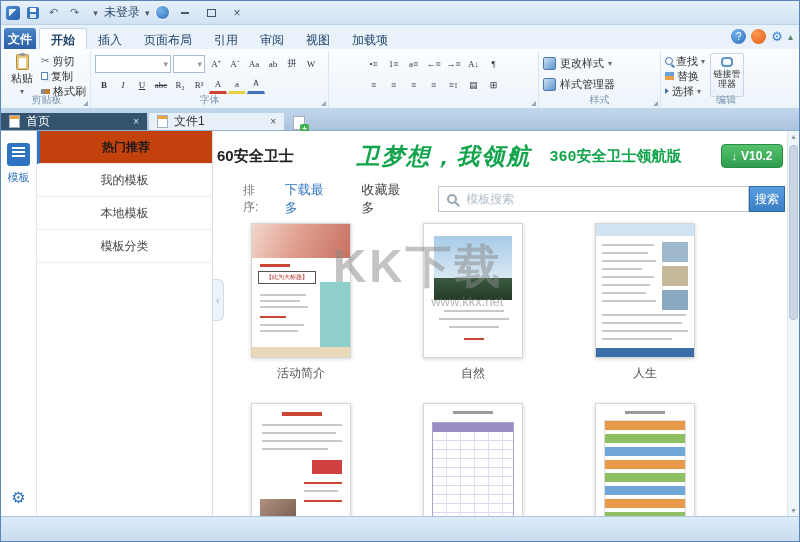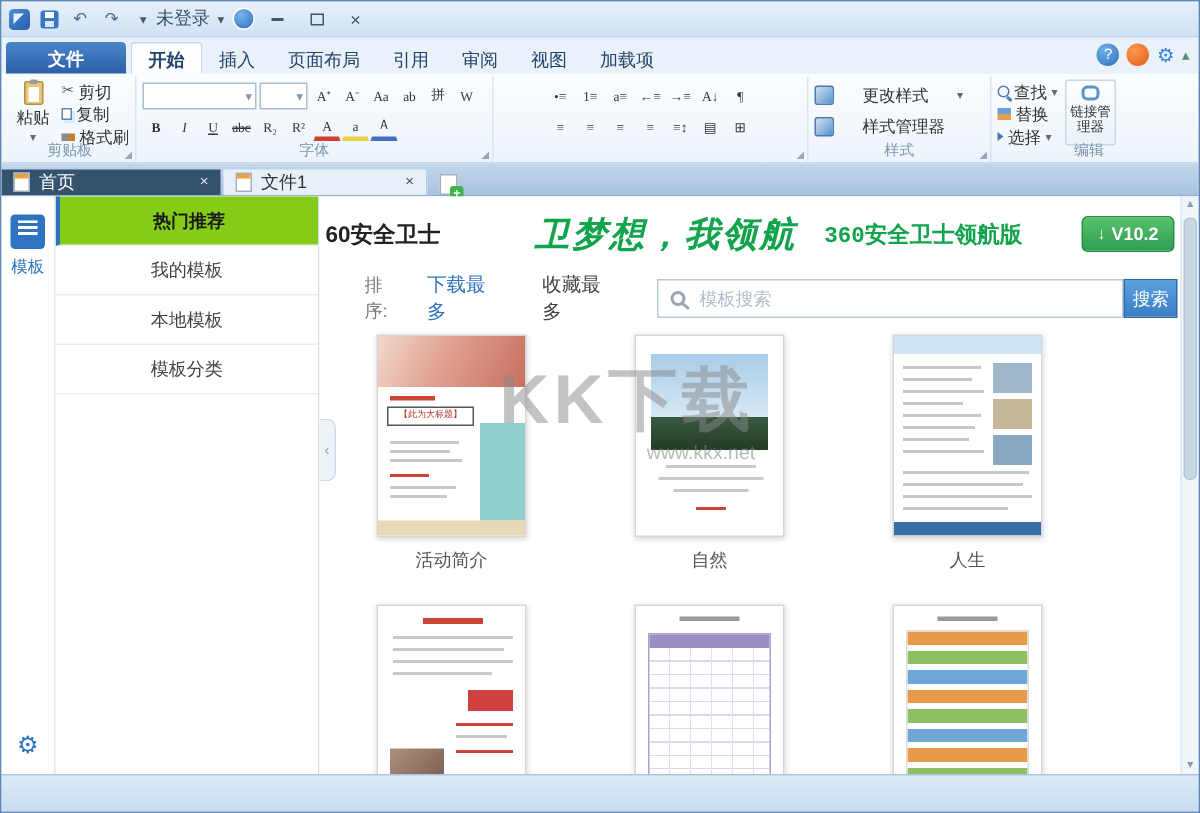--- a/index.html
+++ b/index.html
@@ -19,21 +19,21 @@
   .title-right { display:flex; align-items:center; gap:5px; }
   .login { color:#33506e; }
   .caret-sm { font-size:9px; color:#556; }
   .user-circle { width:15px; height:15px; border-radius:50%; background:radial-gradient(circle at 35% 30%, #7ab4ec, #2f6fba); border:1px solid #fff; }
   .win-btn { width:21px; height:16px; display:flex; align-items:center; justify-content:center; color:#44566a; font-size:12px; }
   .min-bar { width:8px; height:2px; background:#44566a; }
   .max-box { width:9px; height:8px; border:1px solid #44566a; }
 
   
   .tabrow { height:24px; background:#e9f1fa; display:flex; align-items:flex-end; padding-left:3px; position:relative; }
-  .file-tab { height:21px; background:linear-gradient(#4a86c8,#2c5fa8); color:#fff; font-weight:bold; font-size:12px; padding:3px 28px 0; border-radius:3px 3px 0 0; margin-right:3px; }
+  .file-tab { height:21px; background:linear-gradient(#4a86c8,#2c5fa8); color:#fff; font-weight:bold; font-size:12px; padding:3px 4px 0; border-radius:3px 3px 0 0; margin-right:3px; }
   .rtab { height:21px; padding:4px 11px 0; font-size:12px; color:#24456a; }
   .rtab.active { background:#fdfeff; border:1px solid #c3d6ea; border-bottom:none; border-radius:3px 3px 0 0; font-weight:bold; padding-top:3px; }
   .tabrow-icons { position:absolute; right:6px; top:4px; display:flex; gap:5px; align-items:center; }
   .circ { width:15px; height:15px; border-radius:50%; display:flex; align-items:center; justify-content:center; font-size:10px; color:#fff; }
   .circ.blue { background:radial-gradient(circle at 35% 30%, #6fb0ea, #2f6fba); }
   .circ.orange { background:radial-gradient(circle at 35% 30%, #ff9a50, #e05a18); }
   .gearc { color:#3a84d8; font-size:13px; line-height:1; }
   .collapsec { color:#5a8a6a; font-size:10px; }
 
   
@@ -67,21 +67,21 @@
   .frow2 .sbtn:nth-child(3) { text-decoration:underline; }
   .frow2 .sbtn:nth-child(4) { text-decoration:line-through; }
   .frow2 .sbtn:nth-child(7) { border-bottom:3px solid #d04030; }
   .frow2 .sbtn:nth-child(8) { border-bottom:3px solid #e8d040; }
   .frow2 .sbtn:nth-child(9) { border-bottom:3px solid #4070c0; }
 
   .g-para { width:210px; }
   .prow { display:flex; align-items:center; gap:2px; height:21px; justify-content:center; }
 
   .g-styles { width:122px; }
-  .style-cmd { display:flex; align-items:center; gap:19px; font-size:11px; color:#333; height:21px; }
+  .style-cmd { display:flex; align-items:center; gap:4px; font-size:11px; color:#333; height:21px; }
   .ic-style { width:13px; height:13px; border-radius:2px; background:linear-gradient(135deg,#cfe2f6,#5b93cc); border:1px solid #4a7ab0; }
 
   .g-edit { width:130px; border-right:none; }
   .edit-flex { display:flex; gap:5px; }
   .edit-left { display:flex; flex-direction:column; gap:1px; padding-top:1px; }
   .ic-find { width:8px; height:8px; border:1.5px solid #4a7ab0; border-radius:50%; position:relative; }
   .ic-find::after { content:""; position:absolute; right:-3px; bottom:-2px; width:4px; height:1.5px; background:#4a7ab0; transform:rotate(40deg); }
   .ic-replace { width:9px; height:8px; background:linear-gradient(180deg,#6aa0d8 0 45%, #e8a050 55%); }
   .ic-select { width:0; height:0; border-left:4px solid #4a7ab0; border-top:3px solid transparent; border-bottom:3px solid transparent; }
   .tallbtn { width:34px; height:44px; border:1px solid #c6d6e8; border-radius:2px; background:linear-gradient(#fdfeff,#eaf2fa); display:flex; flex-direction:column; align-items:center; padding-top:3px; gap:2px; }
@@ -103,21 +103,21 @@
   
   .main { height:385px; display:flex; background:#fff; position:relative; }
   .iconbar { width:36px; background:#fff; border-right:1px solid #e3e8ee; display:flex; flex-direction:column; align-items:center; padding-top:12px; position:relative; }
   .tpl-icon { width:23px; height:23px; background:#2f74c0; border-radius:3px; position:relative; }
   .tpl-icon::after { content:""; position:absolute; left:5px; top:4px; right:5px; bottom:4px; background:linear-gradient(#fff 0 2px, transparent 2px 4px, #fff 4px 6px, transparent 6px 8px, #fff 8px 10px, transparent 10px); }
   .tpl-label { color:#2f74c0; font-size:11px; margin-top:4px; }
   .gear-btn { position:absolute; bottom:10px; color:#2f74c0; font-size:16px; line-height:1; }
 
   .navpanel { width:176px; background:#fff; border-right:1px solid #d9dee3; }
   .nav-item { height:33px; line-height:32px; text-align:center; font-size:12px; color:#444; border-bottom:1px solid #ededed; }
-  .nav-item.selected { font-weight:bold; color:#1a1a1a; border-left:3px solid #2f74c0; background:#84cc16; }
+  .nav-item.selected { font-weight:bold; color:#1a1a1a; border-left:3px solid #2f74c0; background:#c2410c; }
 
   .collapse-handle { position:absolute; left:212px; top:148px; width:11px; height:42px; background:#eef3f8; border:1px solid #cfdce8; border-left:none; border-radius:0 6px 6px 0; display:flex; align-items:center; justify-content:center; color:#8aa5c0; font-size:10px; z-index:4; }
 
   .content { flex:1; position:relative; overflow:hidden; background:#fff; }
 
   
   .banner { position:absolute; top:7px; left:4px; right:4px; height:36px; display:flex; align-items:center; }
   .banner-left { width:100px; font-size:15px; font-weight:bold; color:#222; overflow:hidden; white-space:nowrap; }
   .banner-mid { flex:1; display:flex; align-items:center; justify-content:center; gap:18px;font-family:Liberation Mono, monospace; }
   .slogan { font-size:23px; font-weight:bold; font-style:italic; color:#12a44c; letter-spacing:2px; white-space:nowrap; }

